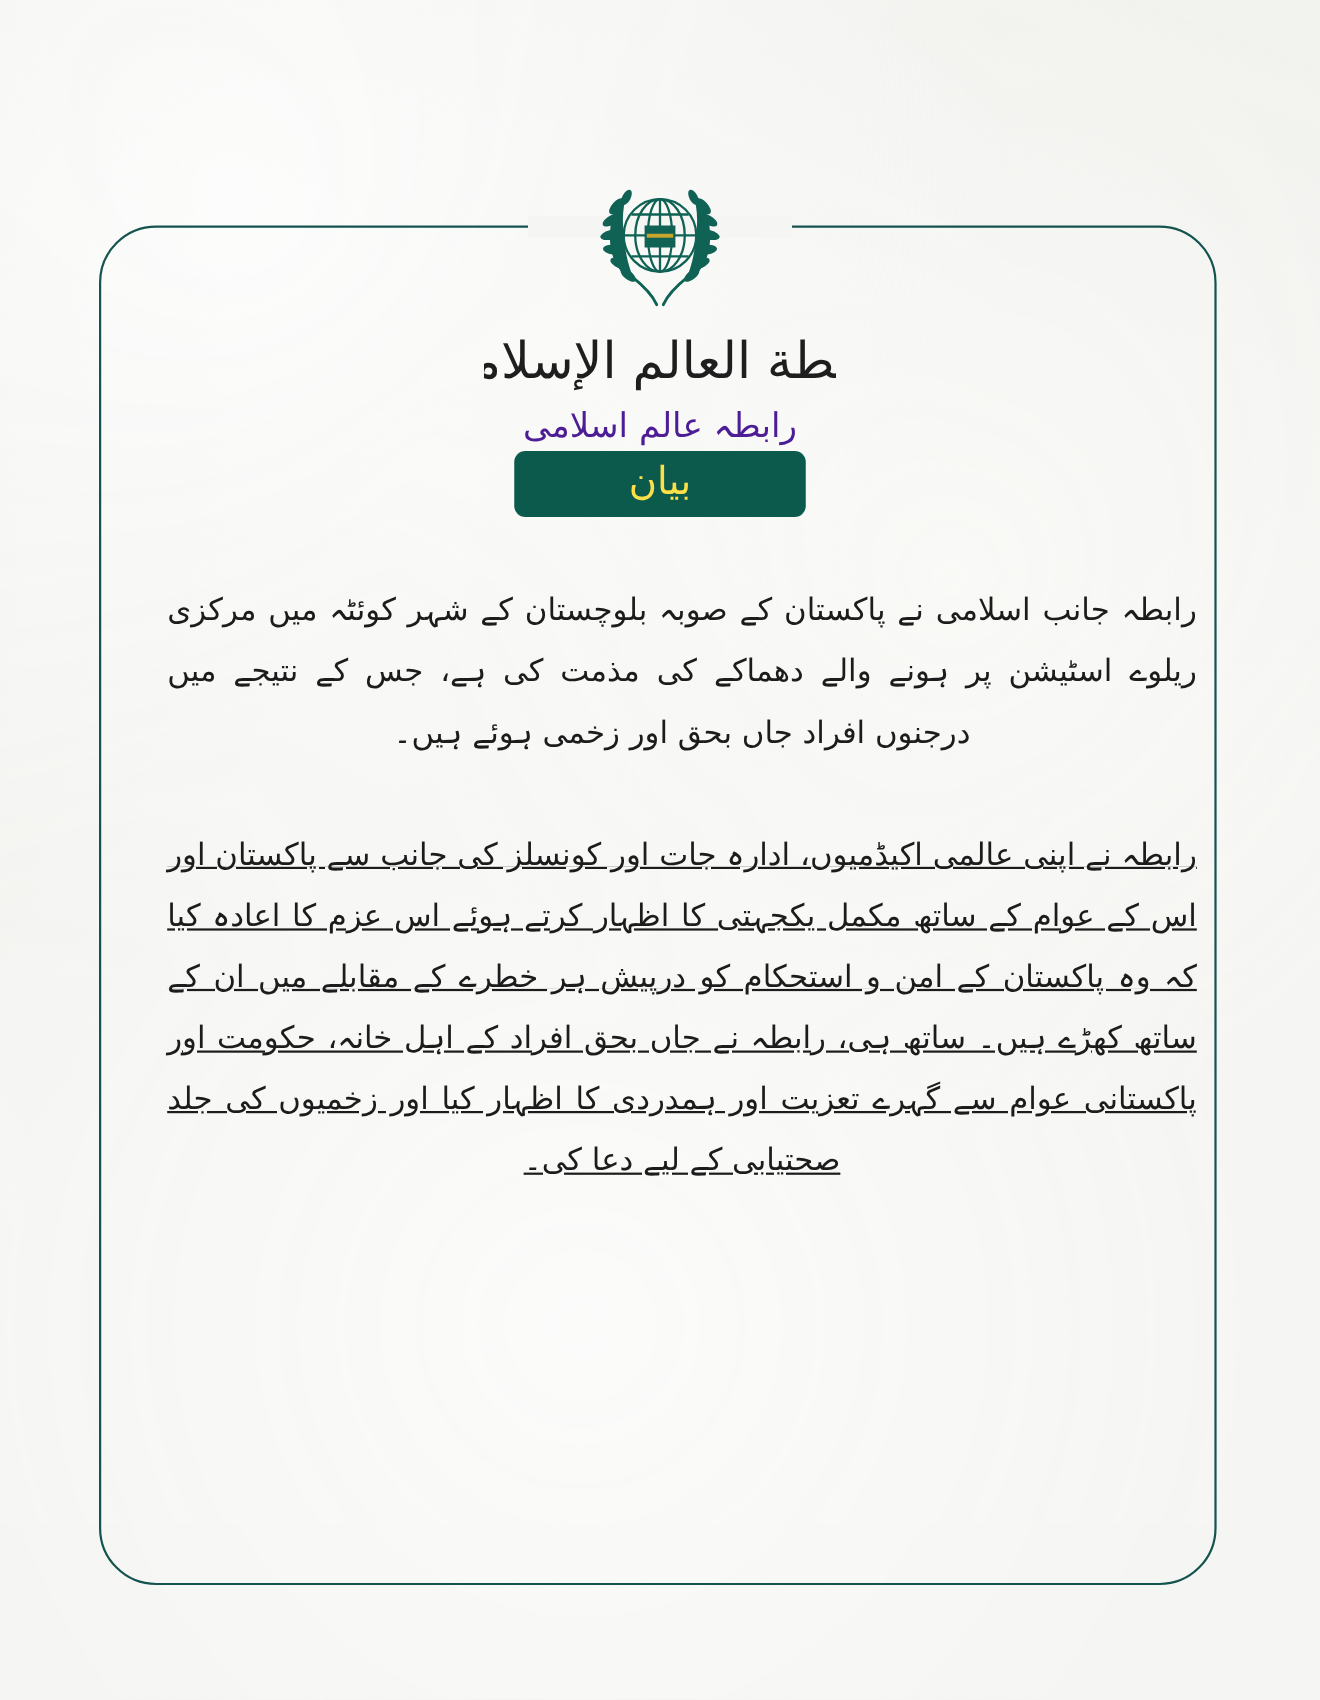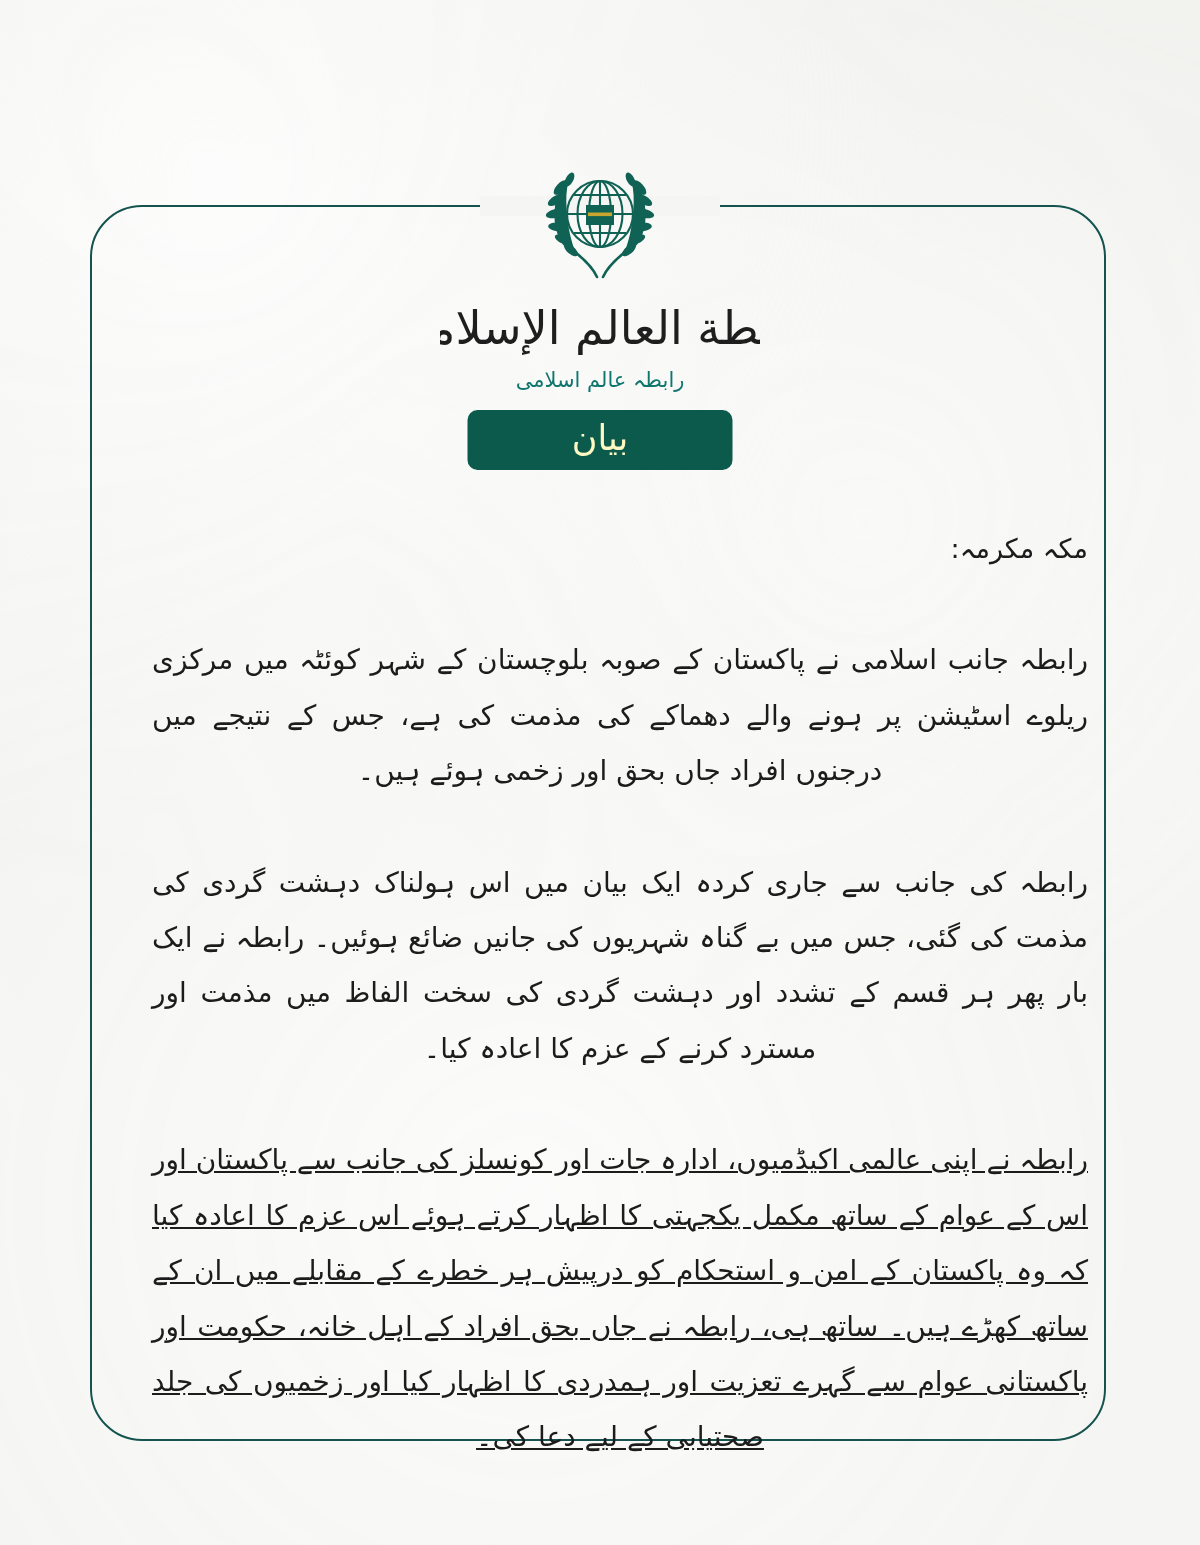--- a/index.html
+++ b/index.html
@@ -76,43 +76,43 @@
     text-align: center;
   }
   .org-title-ar {
     font-size: 0;
     line-height: 0;
   }
   .org-title-ar svg { display: inline-block; }
 
   .org-title-ur {
     margin-top: 4px;
-    font-size: 21px;
-    color: #0f766e;
+    font-size: 31px;
+    color: #4c1d95;
     letter-spacing: 4px;
     font-family: "DejaVu Sans", "Liberation Sans", sans-serif;
     direction: rtl;
   }
 
   
   .banner {
     position: absolute;
     left: 50%;
     top: 410px;
     transform: translateX(-50%);
     width: 265px;
     height: 60px;
     background: #0b5a4c;
     border-radius: 10px;
     display: flex;
     align-items: center;
     justify-content: center;
   }
   .banner-text {
-    color: #fef9c3;
+    color: #fde047;
     font-size: 35px;
     line-height: 1;
     font-family: "DejaVu Sans", "Liberation Sans", sans-serif;
     direction: rtl;
     padding-bottom: 4px;
   }
 
   
   .content {
     position: absolute;
@@ -212,17 +212,15 @@
     </div>
     <div class="org-title-ur">رابطہ عالم اسلامی</div>
   </div>
 
   <div class="banner">
     <span class="banner-text">بیان</span>
   </div>
 </div>
 
 <div class="content">
-  <div class="dateline">مکہ مکرمہ:</div>
   <p class="para">رابطہ جانب اسلامی نے پاکستان کے صوبہ بلوچستان کے شہر کوئٹہ میں مرکزی ریلوے اسٹیشن پر ہونے والے دھماکے کی مذمت کی ہے، جس کے نتیجے میں درجنوں افراد جاں بحق اور زخمی ہوئے ہیں۔</p>
-  <p class="para">رابطہ کی جانب سے جاری کردہ ایک بیان میں اس ہولناک دہشت گردی کی مذمت کی گئی، جس میں بے گناہ شہریوں کی جانیں ضائع ہوئیں۔ رابطہ نے ایک بار پھر ہر قسم کے تشدد اور دہشت گردی کی سخت الفاظ میں مذمت اور مسترد کرنے کے عزم کا اعادہ کیا۔</p>
   <p class="para">رابطہ نے اپنی عالمی اکیڈمیوں، ادارہ جات اور کونسلز کی جانب سے پاکستان اور اس کے عوام کے ساتھ مکمل یکجہتی کا اظہار کرتے ہوئے اس عزم کا اعادہ کیا کہ وہ پاکستان کے امن و استحکام کو درپیش ہر خطرے کے مقابلے میں ان کے ساتھ کھڑے ہیں۔ ساتھ ہی، رابطہ نے جاں بحق افراد کے اہل خانہ، حکومت اور پاکستانی عوام سے گہرے تعزیت اور ہمدردی کا اظہار کیا اور زخمیوں کی جلد صحتیابی کے لیے دعا کی۔</p>
 </div>
 
 </body></html>

